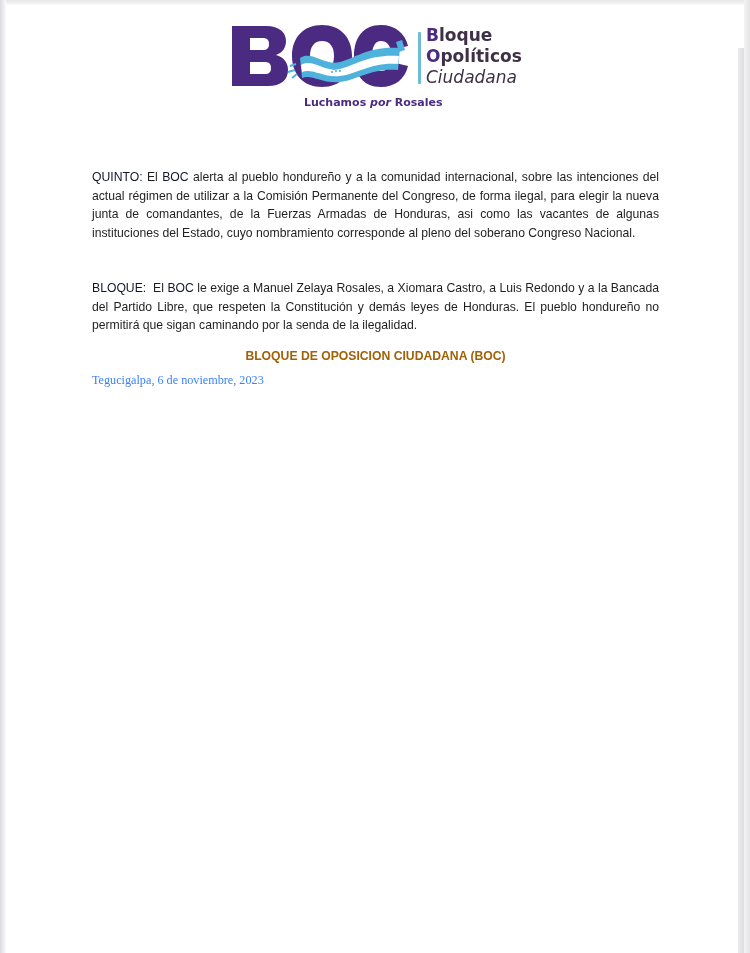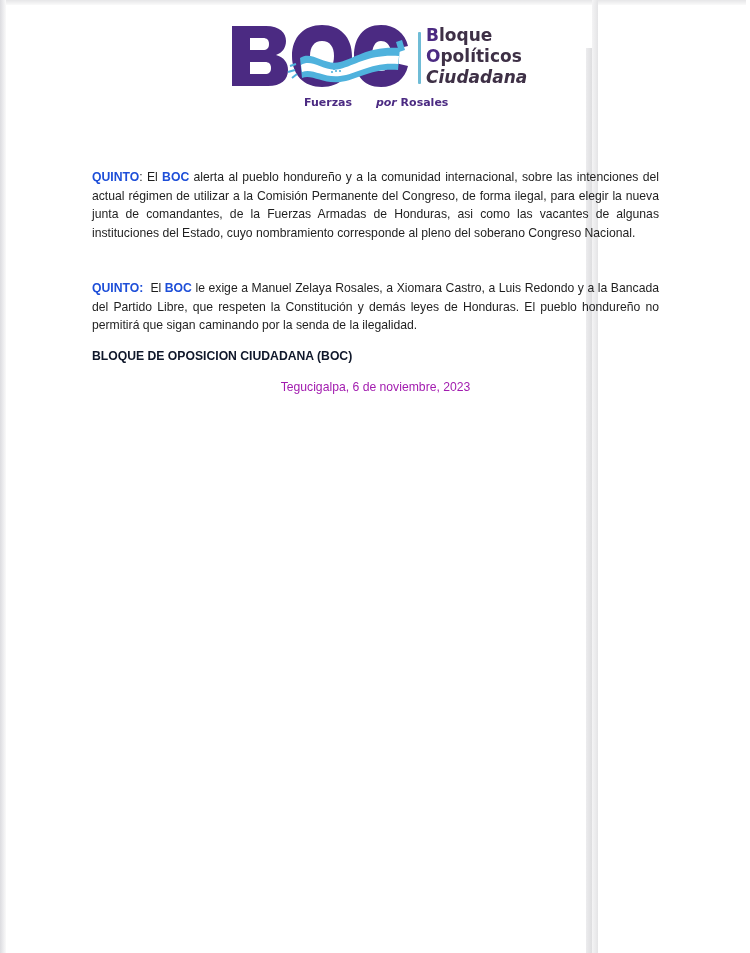--- a/index.html
+++ b/index.html
@@ -2,21 +2,21 @@
 <html><head>
   <meta charset="utf-8">
   <style>
     * { box-sizing: border-box; margin: 0; padding: 0; }
     html, body {
       width: 750px; height: 953px; overflow: hidden;
       background: #ffffff;
       font-family: "Liberation Sans", "DejaVu Sans", sans-serif;
     }
     .frame {
-      position: relative; width: 598px; height: 953px;
+      position: relative; width: 750px; height: 953px;
       background: #ffffff;
     }
     
     .edge-left {
       position: absolute; left: 0; top: 0; width: 6px; height: 953px;
       background: linear-gradient(to right, #dcdce0, #eeeef0 60%, #fafafa);
     }
     .edge-top {
       position: absolute; left: 6px; top: 0; width: 740px; height: 5px;
       background: linear-gradient(to bottom, #e6e6e8, #fafafa);
@@ -42,46 +42,46 @@
       background: #6fbcd6;
       border-radius: 1px;
     }
     .logo-words {
       position: absolute; left: 196px; top: 3px;
       font-weight: bold; color: #3e3046; font-size: 17px; line-height: 21px;
       font-family: "DejaVu Sans", sans-serif;
     }
     .logo-words .cap { color: #4b2a82; }
     .logo-words .script {
-      font-weight: bold; font-style: italic; color: #3e3046;
+      font-weight: normal; font-style: italic; color: #3e3046;
       font-family: "DejaVu Sans", sans-serif; font-size: 17px;
     }
     .logo-tagline {
       position: absolute; left: 74px; top: 74px;
       font-size: 11px; font-weight: bold; color: #4b2a82;
       font-family: "DejaVu Sans", sans-serif; letter-spacing: 0;
     }
-    .logo-tagline .por { font-style: italic; margin-left: 20px; }
+    .logo-tagline .por { font-style: italic; }
 
     
     .content {
       position: absolute; left: 92px; top: 168px; width: 567px;
       font-size: 12.2px; line-height: 18.5px; color: #1f1f1f;
       font-family: "Liberation Sans", sans-serif;
     }
     .para { text-align: justify; text-align-last: left; }
-    .para b { font-weight: bold; color: #1d4ed8; }
+    .para b { font-weight: normal; color: #0f172a; }
     .p-quinto { margin-bottom: 37px; }
     .p-sexto { margin-bottom: 12px; }
     .p-llamamos { margin-bottom: 29px; }
     .signature {
-      font-weight: bold; font-size: 12.2px; color: #0f172a;
-      margin-bottom: 13px;
+      text-align: center; font-weight: bold; font-size: 12.2px; color: #a16207;
+      margin-bottom: 6px;
     }
-    .place-date { text-align: center; font-size: 12.2px; color: #a21caf; }
+    .place-date { font-size: 12.2px; color: #3b82f6; font-family: Liberation Serif, serif; }
   </style>
 </head>
 <body>
 
 <div class="frame">
   <div class="edge-left"></div>
   <div class="edge-top"></div>
   <div class="edge-right-outer"></div>
   <div class="edge-right-inner"></div>
 
@@ -108,26 +108,26 @@
       <path d="M166 18 L172 16 L175 26 L169 28 Z" fill="#4fb2dd"></path>
       <path d="M60 42 L66 40 M58 48 L65 46 M62 54 L67 50" stroke="#4fb2dd" stroke-width="2"></path>
     </svg>
     <div class="logo-divider"></div>
     <div class="logo-words">
       <div><span class="cap">B</span><span>loque</span></div>
       <div><span class="cap">O</span><span>políticos</span></div>
       <div class="script">Ciudadana</div>
     </div>
     <div class="logo-tagline">
-      <span>Fuerzas</span> <span class="por">por</span> <span>Rosales</span>
+      <span>Luchamos</span> <span class="por">por</span> <span>Rosales</span>
     </div>
   </div>
 
   <div class="content">
     <p class="para p-quinto"><b>QUINTO</b><span>: El </span><b>BOC</b><span> alerta al pueblo hondureño y a la comunidad internacional, sobre las intenciones del actual régimen de utilizar a la Comisión Permanente del Congreso, de forma ilegal, para elegir la nueva junta de comandantes, de la Fuerzas Armadas de Honduras, asi como las vacantes de algunas instituciones del Estado, cuyo nombramiento corresponde al pleno del soberano Congreso Nacional.</span></p>
 
-    <p class="para p-sexto"><b>QUINTO:</b><span style="white-space:pre">  El </span><b>BOC</b><span> le exige a Manuel Zelaya Rosales, a Xiomara Castro, a Luis Redondo y a la Bancada del Partido Libre, que respeten la Constitución y demás leyes de Honduras. El pueblo hondureño no permitirá que sigan caminando por la senda de la ilegalidad.</span></p>
+    <p class="para p-sexto"><b>BLOQUE:</b><span style="white-space:pre">  El </span><b>BOC</b><span> le exige a Manuel Zelaya Rosales, a Xiomara Castro, a Luis Redondo y a la Bancada del Partido Libre, que respeten la Constitución y demás leyes de Honduras. El pueblo hondureño no permitirá que sigan caminando por la senda de la ilegalidad.</span></p>
 
 
     <p class="signature">BLOQUE DE OPOSICION CIUDADANA (BOC)</p>
     <p class="place-date">Tegucigalpa, 6 de noviembre, 2023</p>
   </div>
 </div>
 
 </body></html>

